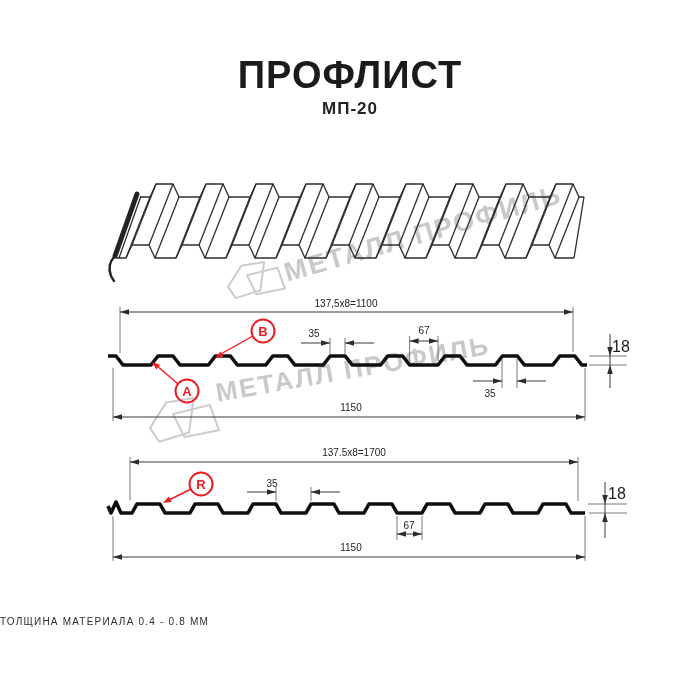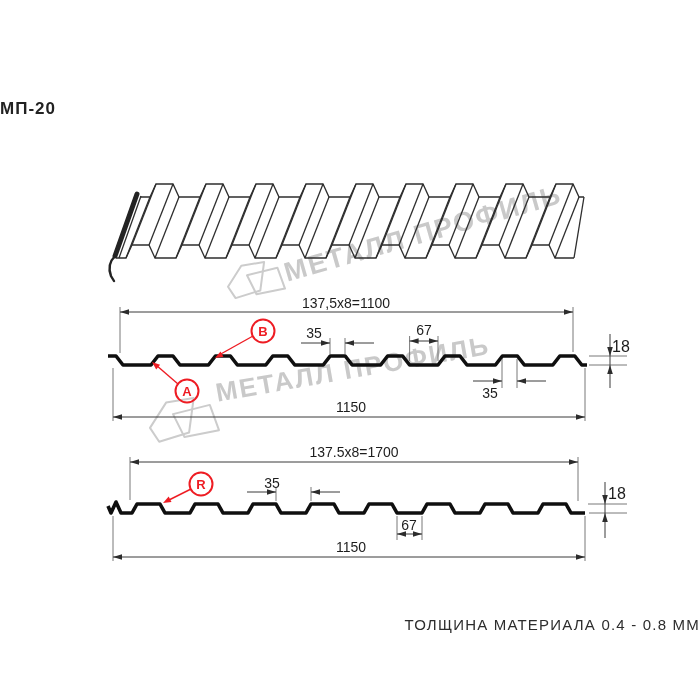--- a/index.html
+++ b/index.html
@@ -1,29 +1,29 @@
 <!DOCTYPE html>
 <html><head>
 <meta charset="utf-8">
 <style>
   html,body{margin:0;padding:0;background:#fff;}
   .stage{position:relative;width:700px;height:700px;background:#ffffff;overflow:hidden;
          font-family:"Liberation Sans",sans-serif;}
   .title{position:absolute;left:0;right:0;top:54px;text-align:center;
          font-weight:700;font-size:38px;letter-spacing:1px;color:#1b1b1b;}
-  .subtitle{position:absolute;left:0;right:0;top:99px;
+  .subtitle{position:absolute;left:0;right:0;top:99px;text-align:center;
          font-weight:700;font-size:17px;letter-spacing:1px;color:#222;}
-  .footer{position:absolute;left:0;right:0;top:616px;text-align:right;
-         font-weight:400;font-size:15px;letter-spacing:1.2px;color:#2d2d2d;}
+  .footer{position:absolute;left:0;right:0;top:616px;text-align:left;
+         font-weight:400;font-size:10px;letter-spacing:1.2px;color:#2d2d2d;}
   .wm{position:absolute;color:#c9c9c9;font-weight:700;white-space:nowrap;
       letter-spacing:2px;z-index:1;}
   .wm1{left:285px;top:258px;font-size:27px;transform:rotate(-16deg);transform-origin:left center;}
   .wm2{left:216px;top:378px;font-size:26px;transform:rotate(-10deg);transform-origin:left center;}
   svg.art{position:absolute;left:0;top:0;z-index:2;}
-  .dt{position:absolute;z-index:3;font-size:14px;color:#1d1d1d;white-space:nowrap;
+  .dt{position:absolute;z-index:3;font-size:10px;color:#1d1d1d;white-space:nowrap;
       transform:translate(-50%,-50%);}
   .dt18{font-size:16px;}
   .co{position:absolute;z-index:4;width:21px;height:21px;border:2px solid #ee1c23;
       border-radius:50%;color:#ee1c23;font-size:13px;font-weight:700;text-align:center;
       line-height:21px;transform:translate(-50%,-50%);background:rgba(255,255,255,0);}
   
   .art3d{fill:none;stroke:#2e2e2e;stroke-width:1.3px;}
   .cut{fill:none;stroke:#232323;stroke-width:5px;stroke-linecap:round;}
   .cut2{fill:none;stroke:#232323;stroke-width:2.4px;stroke-linecap:round;}
   .prof{fill:none;stroke:#0f0f0f;stroke-width:3.6px;stroke-linejoin:round;}
@@ -32,20 +32,21 @@
   .ah{fill:#2c2c2c;}
   .red{stroke:#ee1c23;stroke-width:1.4px;}
   .redh{fill:#ee1c23;}
   .wmshape{fill:none;stroke:#cccccc;stroke-width:2px;stroke-linejoin:round;}
 </style>
 </head>
 <body>
 
 <div class="stage">
 
+  <div class="title">ПРОФЛИСТ</div>
   <div class="subtitle">МП-20</div>
 
   <div class="wm wm1">МЕТАЛЛ ПРОФИЛЬ</div>
   <div class="wm wm2">МЕТАЛЛ ПРОФИЛЬ</div>
 
   <svg class="art" width="700" height="700" id="art">
       <path d="M228,286.7 L241.3,265.8 L264.1,262 L260.3,290.5 L235.6,298.1 Z" class="wmshape"></path>
       <path d="M247,275.3 L277.4,267.7 L285,288.6 L256.5,294.3 Z" class="wmshape"></path>
       <path d="M150,427.9 L166.1,402.6 L193.7,398 L189.1,432.5 L159.2,441.7 Z" class="wmshape"></path>
       <path d="M173,414.1 L209.8,404.9 L219,430.2 L184.5,437.1 Z" class="wmshape"></path>

